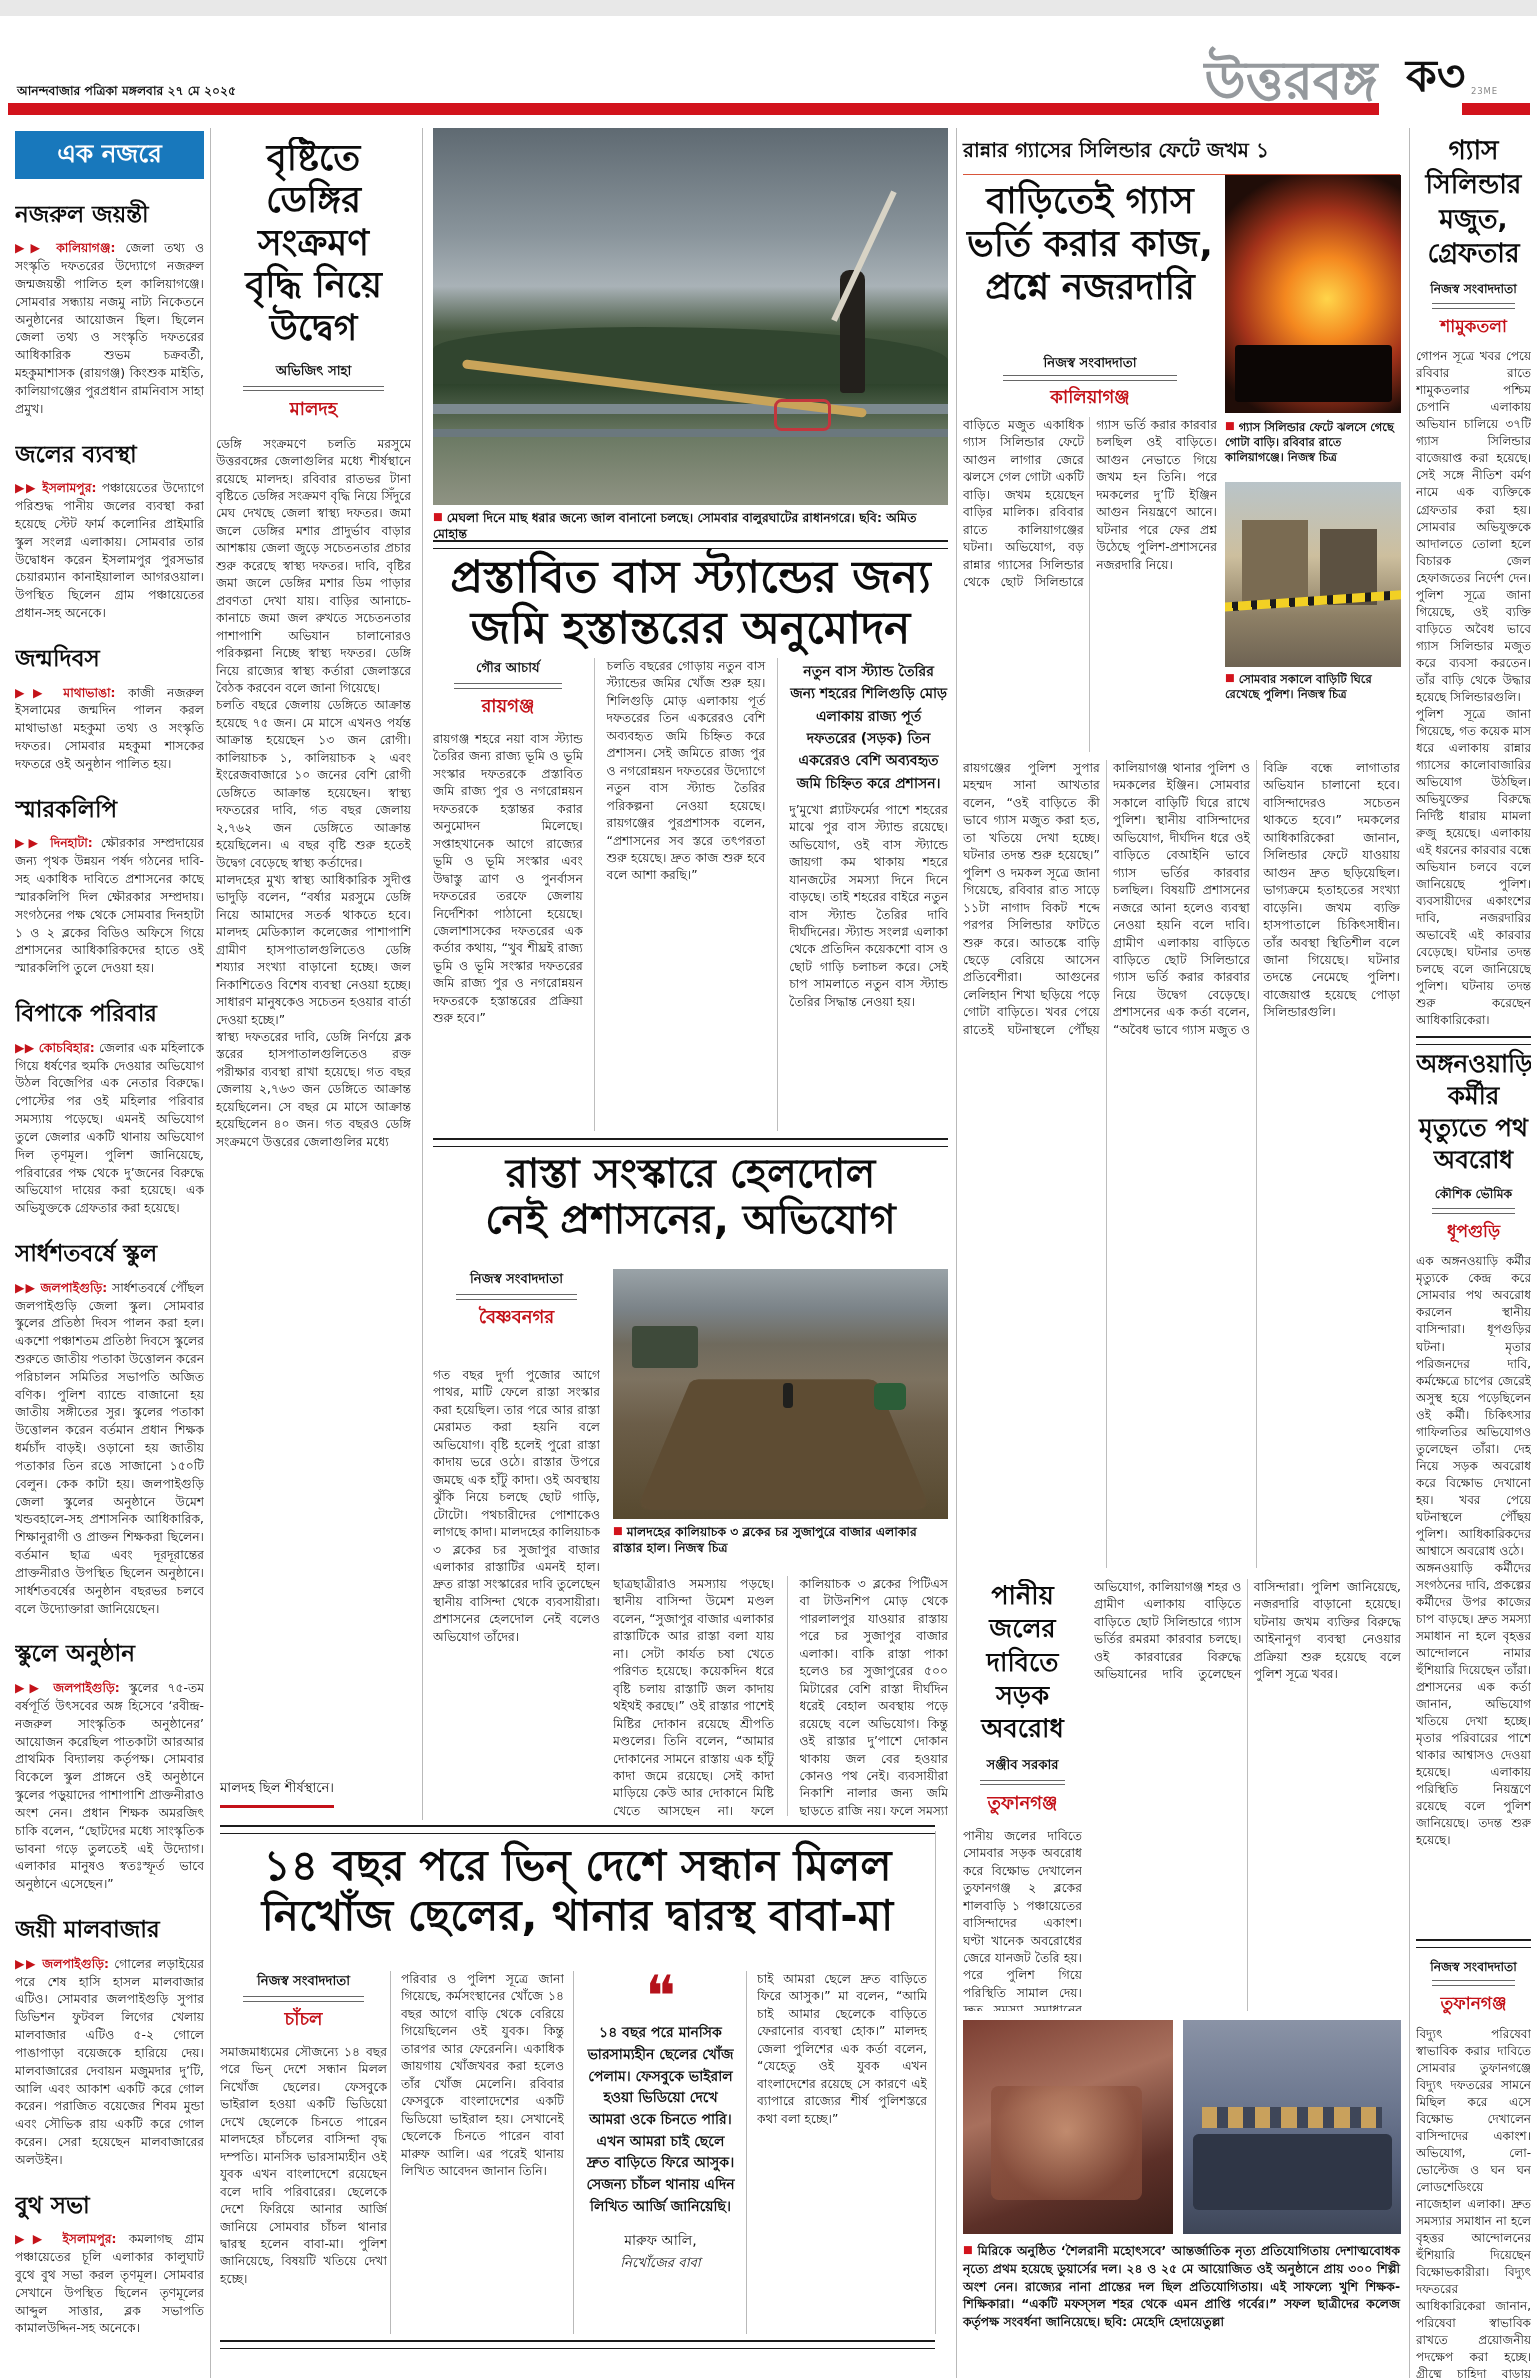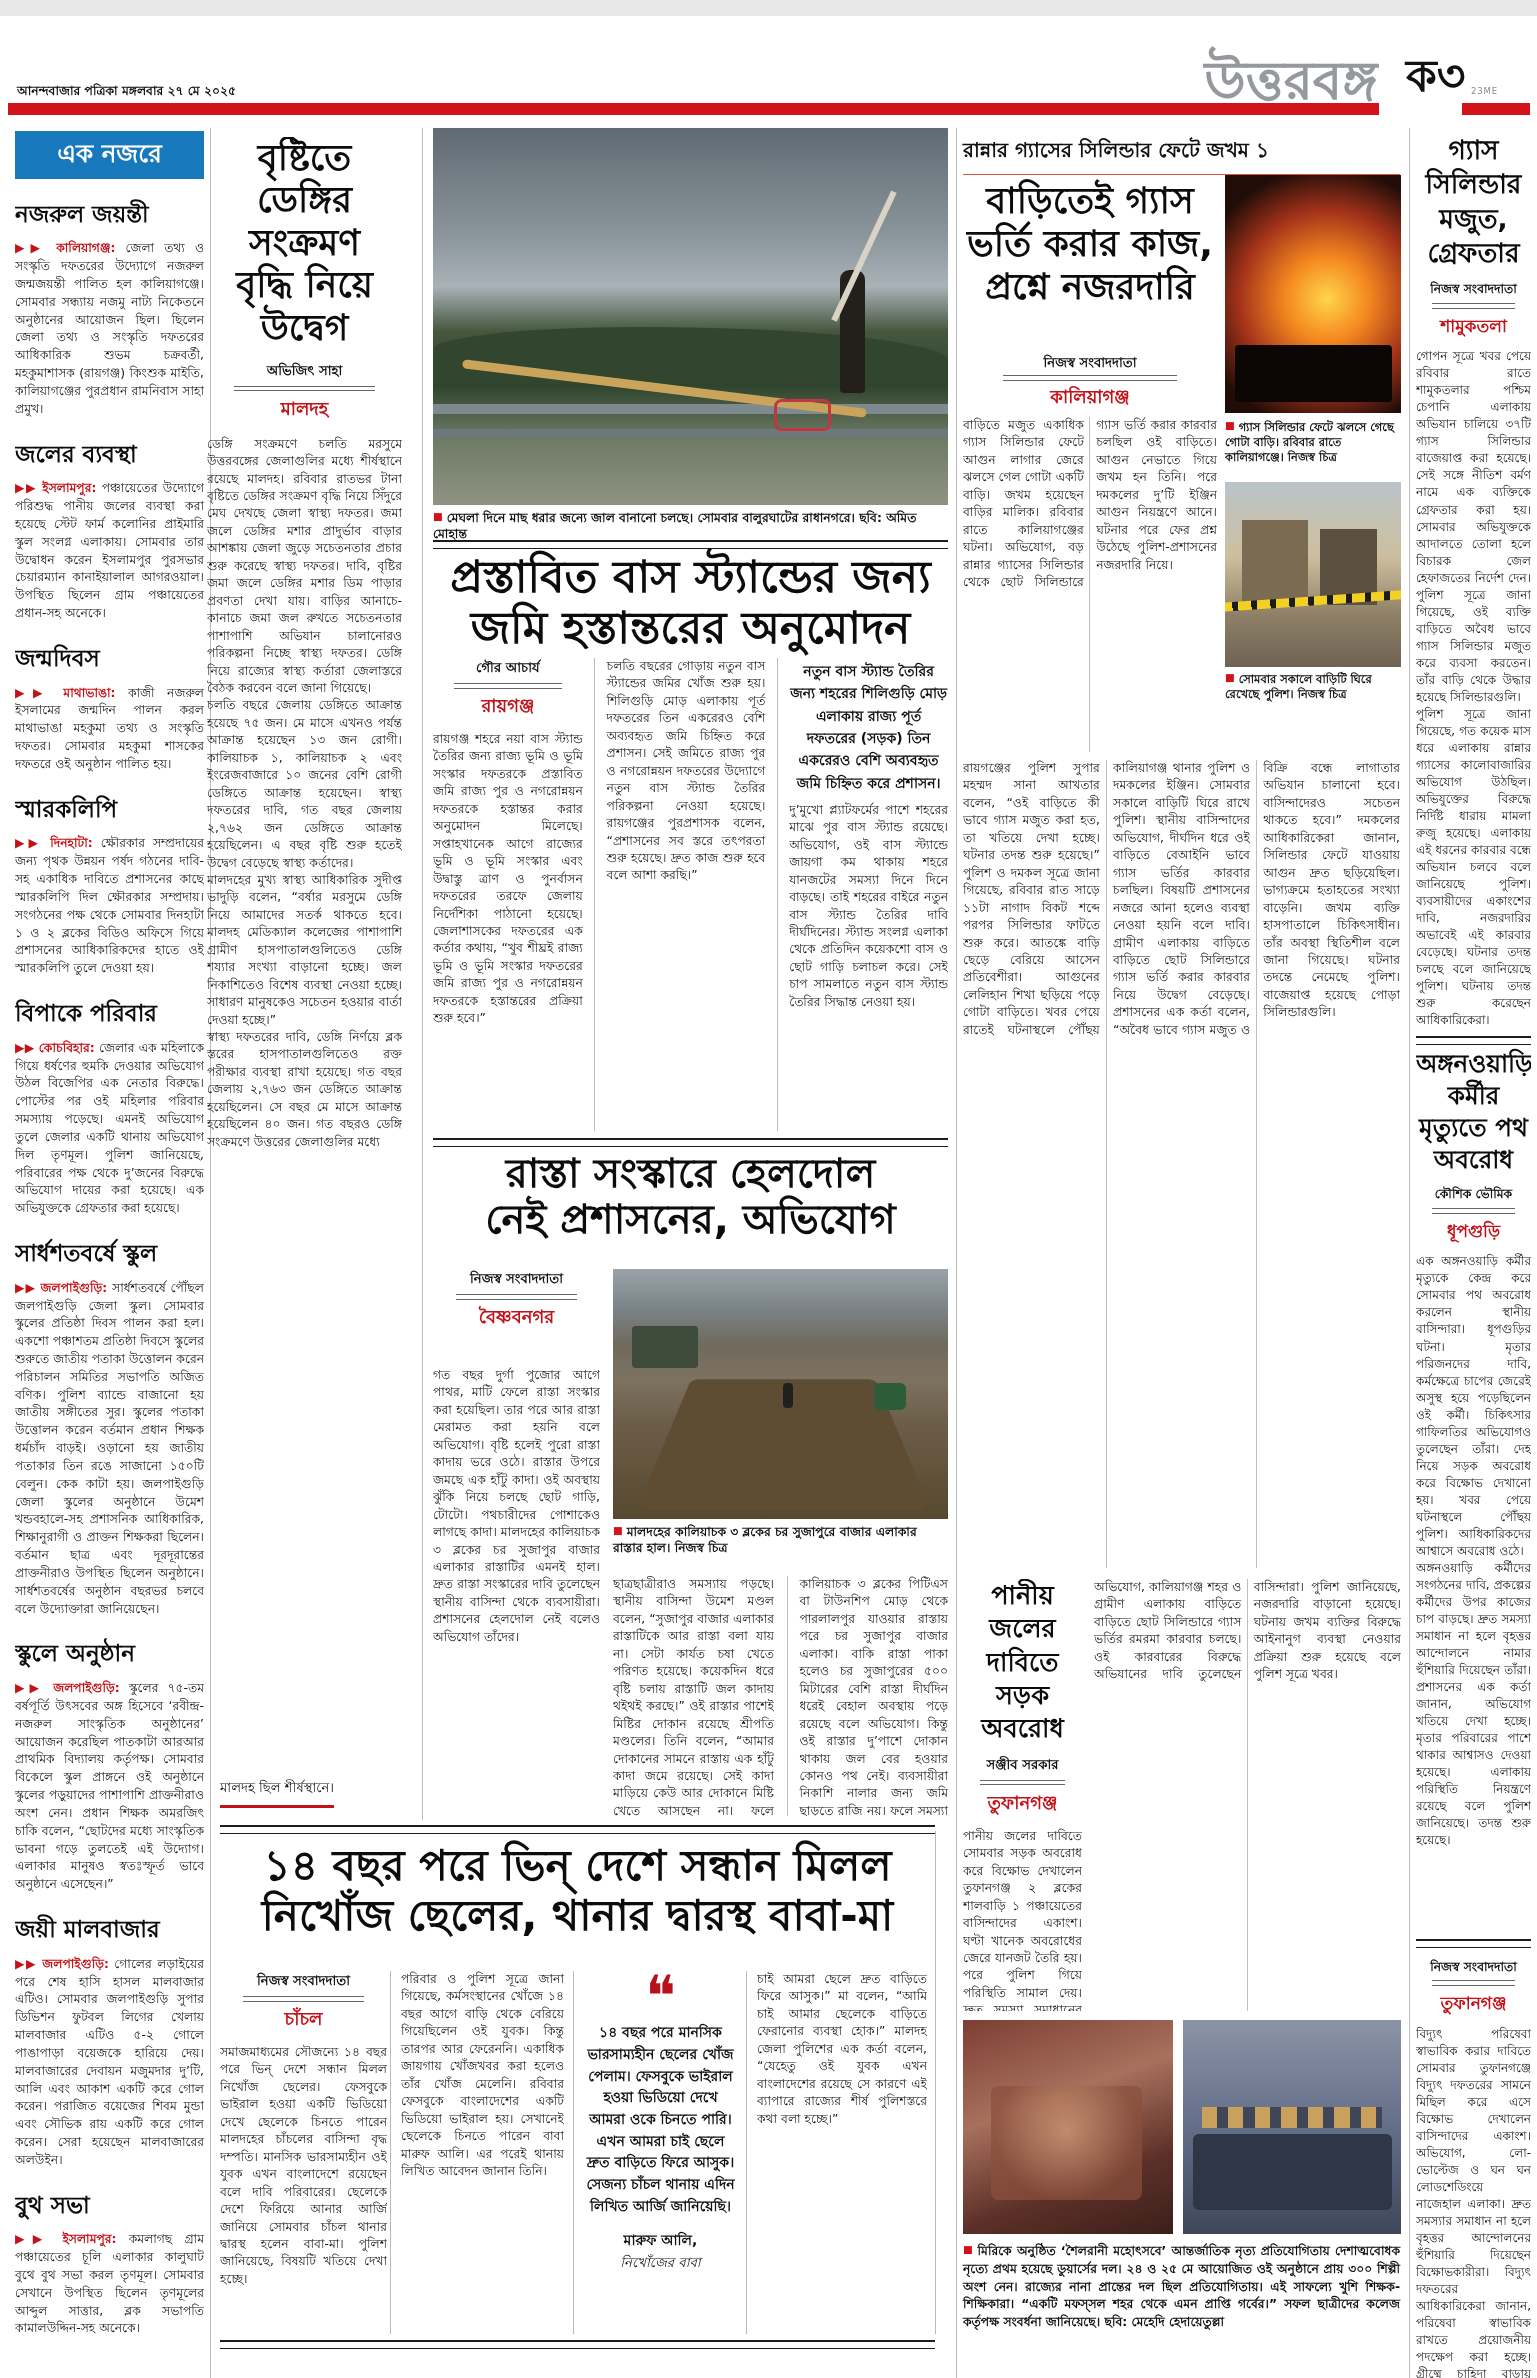--- a/index.html
+++ b/index.html
@@ -16,21 +16,21 @@
   .hr2{position:absolute;height:5.7px;border-top:2.8px solid #1c1c1c;border-bottom:0.9px solid #1c1c1c;}
   .caption{font-weight:bold;font-size:12.3px;line-height:1.3;color:#101010;text-align:left;}
   .cap-mark{color:#d2131c;margin-right:3.8px;font-size:10.4px;vertical-align:1.9px;}
   .photo{position:absolute;overflow:hidden;}
   .brief-h{font-size:23px;font-weight:bold;margin:17px 0 5.7px;color:#0c0c0c;}
   .brief-p{font-size:12.3px;line-height:1.45;text-align:justify;margin:0;color:#161616;}
   .brief-lead{color:#c41219;font-weight:bold;}
   .intro{font-size:14px;font-weight:bold;text-align:center;line-height:1.6;margin:1.9px 0 7.6px;}
   .qmark{font-size:57px;color:#b5121b;line-height:.9;text-align:center;font-family:"DejaVu Serif",serif;}
   .qtext{font-size:14px;font-weight:bold;text-align:center;line-height:1.55;white-space:pre-line;}
-  .qname{font-weight:bold;text-align:center;font-size:14px;margin-top:11.4px;}
+  .qname{font-weight:normal;text-align:center;font-size:14px;margin-top:11.4px;}
   .qrole{font-style:italic;text-align:center;font-size:13.2px;}
   .kicker{font-size:20px;font-weight:bold;border-bottom:1.9px solid #d8553a;padding-bottom:5.7px;}
   .cols2{column-count:2;column-gap:12.3px;column-rule:0.9px solid #bdbdbd;}
   .cols3{column-count:3;column-gap:13.2px;column-rule:0.9px solid #bdbdbd;}
   .ending{font-size:13.2px;font-weight:normal;border-bottom:3.8px solid #c41219;padding-bottom:5px;display:inline-block;}
   .bluebox{background:#1878bc;color:#fff;text-align:center;font-weight:bold;font-size:24.6px;padding:3.8px 0;}
   .logo-txt{color:#95999d;font-weight:bold;font-size:53px;line-height:1;}
   .masthead-txt{font-size:12.3px;font-weight:bold;color:#111;}
   .pageno{font-size:44px;font-weight:bold;color:#111;}
   .edcode{font-size:8.5px;color:#8a8a8a;letter-spacing:0.9px;}
@@ -87,21 +87,21 @@
     <div>
       <div class="brief-h">জয়ী মালবাজার</div>
       <p class="brief-p"><span class="brief-lead">▶▶</span> <span class="brief-lead">জলপাইগুড়ি:</span> <span>গোলের লড়াইয়ের পরে শেষ হাসি হাসল মালবাজার এটিও। সোমবার জলপাইগুড়ি সুপার ডিভিশন ফুটবল লিগের খেলায় মালবাজার এটিও ৫-২ গোলে পাঙাপাড়া বয়েজকে হারিয়ে দেয়। মালবাজারের দেবায়ন মজুমদার দু’টি, আলি এবং আকাশ একটি করে গোল করেন। পরাজিত বয়েজের শিবম মুন্ডা এবং সৌভিক রায় একটি করে গোল করেন। সেরা হয়েছেন মালবাজারের অলউইন।</span></p>
     </div>
     <div>
       <div class="brief-h">বুথ সভা</div>
       <p class="brief-p"><span class="brief-lead">▶▶</span> <span class="brief-lead">ইসলামপুর:</span> <span>কমলাগছ গ্রাম পঞ্চায়েতের চূলি এলাকার কালুঘাট বুথে বুথ সভা করল তৃণমূল। সোমবার সেখানে উপস্থিত ছিলেন তৃণমূলের আব্দুল সাত্তার, ব্লক সভাপতি কামালউদ্দিন-সহ অনেকে।</span></p>
     </div>
   </div>
 
-  <div class="flow" style="left:207px;top:121px;width:195px;height:1635px;">
+  <div class="flow" style="left:216px;top:121px;width:195px;height:1635px;">
     <div class="headline" style="font-size:36px;line-height:1.18;">বৃষ্টিতে
 ডেঙ্গির
 সংক্রমণ
 বৃদ্ধি নিয়ে
 উদ্বেগ</div>
     <div class="byline" style="margin-top:11.4px;">অভিজিৎ সাহা</div>
     <div class="bl-rule"></div>
     <div class="dateline">মালদহ</div>
     <div class="body-txt" style="margin-top:9.5px;">ডেঙ্গি সংক্রমণে চলতি মরসুমে উত্তরবঙ্গের জেলাগুলির মধ্যে শীর্ষস্থানে রয়েছে মালদহ। রবিবার রাতভর টানা বৃষ্টিতে ডেঙ্গির সংক্রমণ বৃদ্ধি নিয়ে সিঁদুরে মেঘ দেখছে জেলা স্বাস্থ্য দফতর। জমা জলে ডেঙ্গির মশার প্রাদুর্ভাব বাড়ার আশঙ্কায় জেলা জুড়ে সচেতনতার প্রচার শুরু করেছে স্বাস্থ্য দফতর। দাবি, বৃষ্টির জমা জলে ডেঙ্গির মশার ডিম পাড়ার প্রবণতা দেখা যায়। বাড়ির আনাচে-কানাচে জমা জল রুখতে সচেতনতার পাশাপাশি অভিযান চালানোরও পরিকল্পনা নিচ্ছে স্বাস্থ্য দফতর। ডেঙ্গি নিয়ে রাজ্যের স্বাস্থ্য কর্তারা জেলাস্তরে বৈঠক করবেন বলে জানা গিয়েছে।
 চলতি বছরে জেলায় ডেঙ্গিতে আক্রান্ত হয়েছে ৭৫ জন। মে মাসে এখনও পর্যন্ত আক্রান্ত হয়েছেন ১৩ জন রোগী। কালিয়াচক ১, কালিয়াচক ২ এবং ইংরেজবাজারে ১০ জনের বেশি রোগী ডেঙ্গিতে আক্রান্ত হয়েছেন। স্বাস্থ্য দফতরের দাবি, গত বছর জেলায় ২,৭৬২ জন ডেঙ্গিতে আক্রান্ত হয়েছিলেন। এ বছর বৃষ্টি শুরু হতেই উদ্বেগ বেড়েছে স্বাস্থ্য কর্তাদের।

